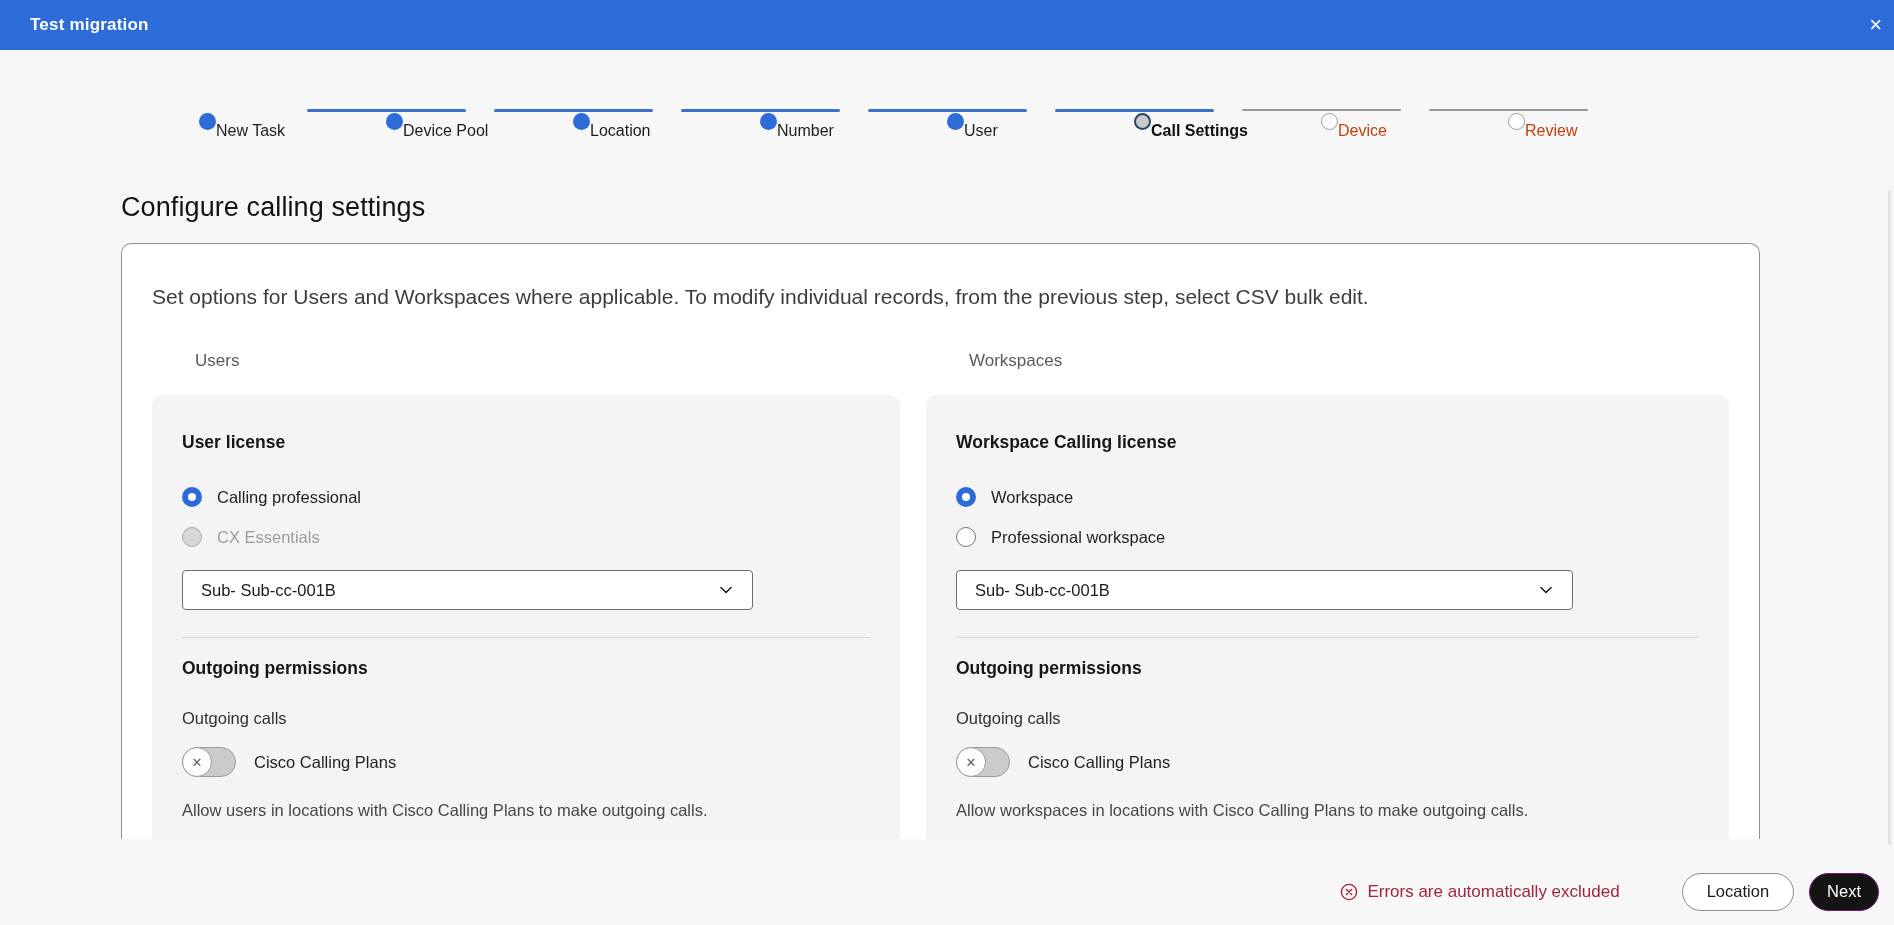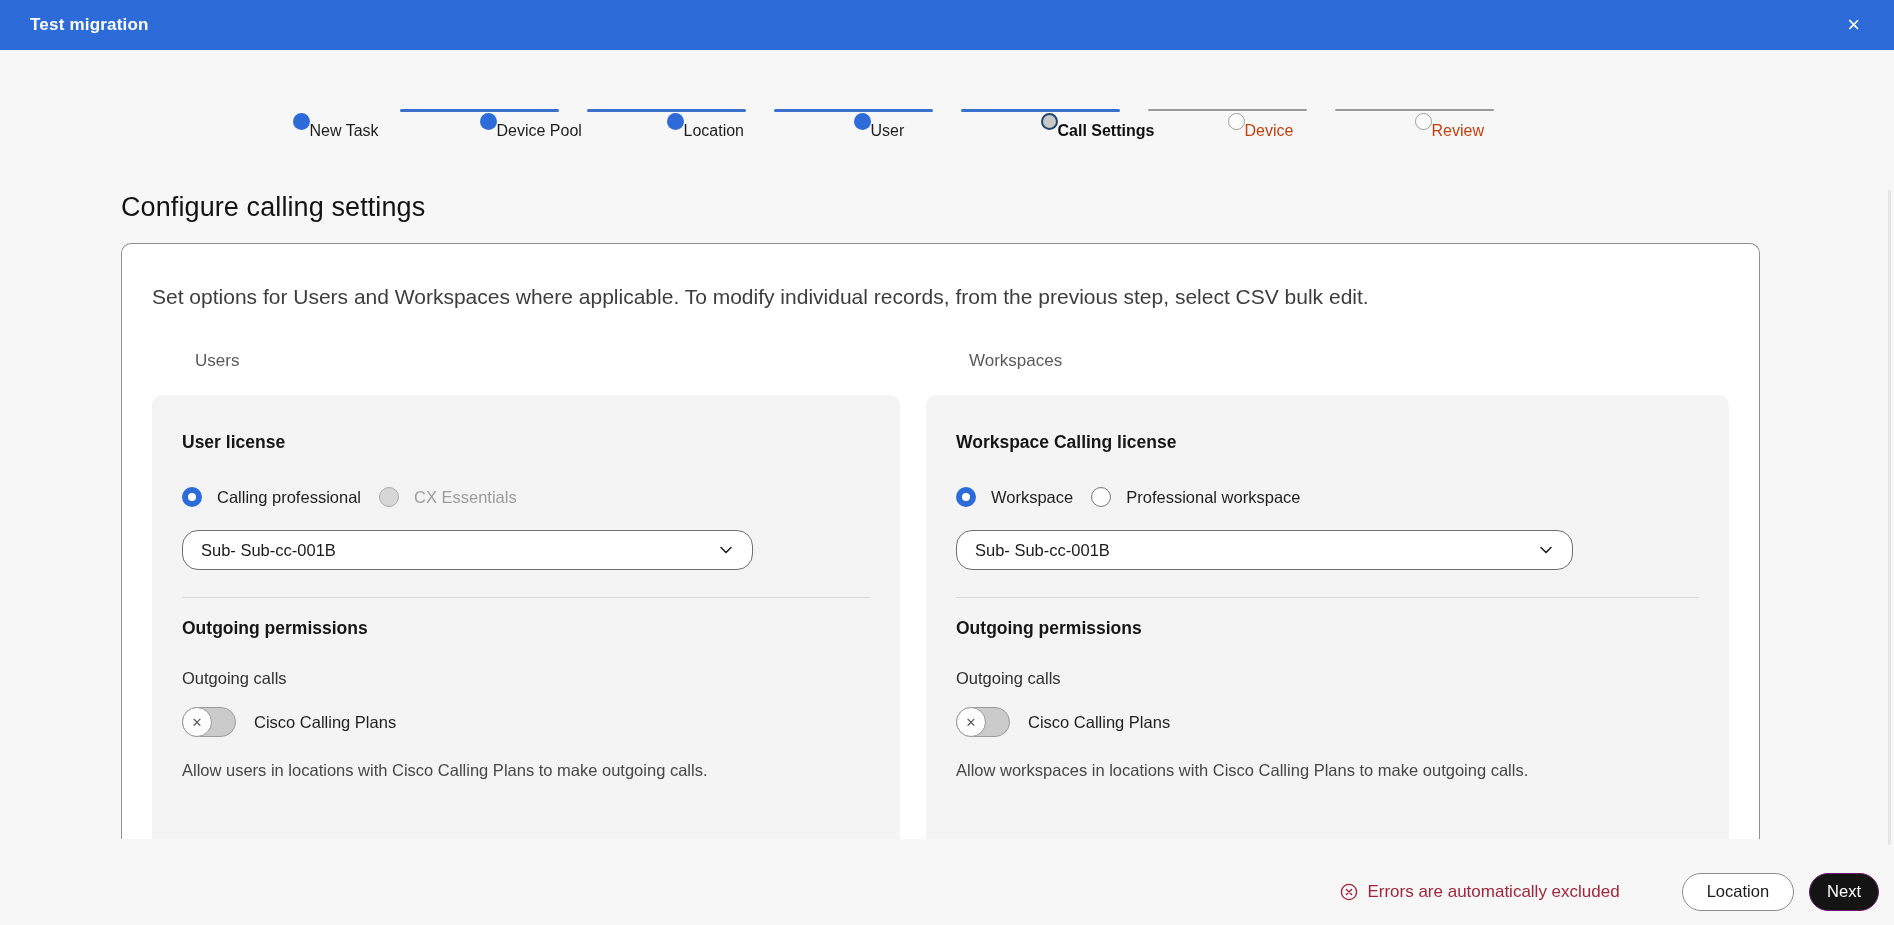--- a/index.html
+++ b/index.html
@@ -9,21 +9,21 @@
     background:#F7F7F8;
     position:relative;
     overflow:hidden;
     color:#1A1A1A;
   }
 
   
   .topbar {
     height:50px; background:#2D6BD8;
     display:flex; align-items:center; justify-content:space-between;
-    padding:0 26px 0 30px;
+    padding:0 4px 0 30px;
   }
   .topbar-title { color:#FFFFFF; font-size:17px; font-weight:700; letter-spacing:.2px; }
   .close-btn {
     background:none; border:none; color:#FFFFFF; font-size:22px; line-height:1;
     cursor:pointer; padding:4px 8px; font-weight:400;
   }
 
   
   .stepper { display:flex; justify-content:center; margin-top:52px; }
   .step { width:187px; position:relative; display:flex; flex-direction:row; align-items:center; }
@@ -59,33 +59,33 @@
   .panel-intro { padding-top:42px; font-size:21px; color:#3D3D3D; line-height:21px; }
   .col-labels { display:grid; grid-template-columns:748px 803px; column-gap:26px; margin-top:43px; }
   .col-label { font-size:17px; color:#5A5A5A; line-height:21px;margin-left:43px; }
   .cards { display:grid; grid-template-columns:748px 803px; column-gap:26px; margin-top:24px; }
   .card {
     background:#F4F4F5; border-radius:10px 10px 0 0;
     height:445px; padding:36px 30px 0;
   }
   .card-heading { font-size:17.5px; font-weight:700; color:#161616; line-height:22px; }
 
-  .radio-group { margin-top:33px; display:flex; flex-direction:row; gap:18px; }
+  .radio-group { margin-top:33px; display:flex; flex-direction:column; gap:18px; }
   .radio-row { display:flex; align-items:center; height:22px; cursor:pointer; }
   .radio { width:20px; height:20px; border-radius:50%; flex:0 0 auto; }
   .radio.selected { background:#FFFFFF; border:6px solid #2D6BD8; }
   .radio.unselected { background:#FDFDFD; border:1.5px solid #767676; }
   .radio.disabled { background:#D7D7D7; border:1px solid #ABABAB; }
   .radio-label { margin-left:15px; font-size:16.5px; color:#1F1F1F; }
   .radio-row.disabled .radio-label { color:#9C9C9C; }
   .radio-row.disabled { cursor:default; }
 
   .dropdown {
     margin-top:22px; width:83%; height:40px;
-    background:#FFFFFF; border:1px solid #6E6E6E; border-radius:16px;
+    background:#FFFFFF; border:1px solid #6E6E6E; border-radius:4px;
     display:flex; align-items:center; justify-content:space-between;
     padding:0 18px; cursor:pointer;
   }
   .dropdown-value { font-size:16.5px; color:#1A1A1A; }
 
   .divider { margin-top:27px; height:1px; background:#D9D9D9; }
 
   .sub-heading { margin-top:19px; font-size:17.5px; font-weight:700; color:#161616; line-height:22px; }
   .field-label { margin-top:29px; font-size:16.5px; color:#313131; line-height:21px; }
 
@@ -137,20 +137,24 @@
     <span class="dot"></span>
     <span class="step-label">New Task</span>
   </div>
   <div class="step completed in-blue">
     <span class="dot"></span>
     <span class="step-label">Device Pool</span>
   </div>
   <div class="step completed in-blue">
     <span class="dot"></span>
     <span class="step-label">Location</span>
+  </div>
+  <div class="step completed in-blue">
+    <span class="dot"></span>
+    <span class="step-label">Number</span>
   </div>
   <div class="step completed in-blue">
     <span class="dot"></span>
     <span class="step-label">User</span>
   </div>
   <div class="step current in-blue">
     <span class="dot"></span>
     <span class="step-label">Call Settings</span>
   </div>
   <div class="step upcoming in-gray">

